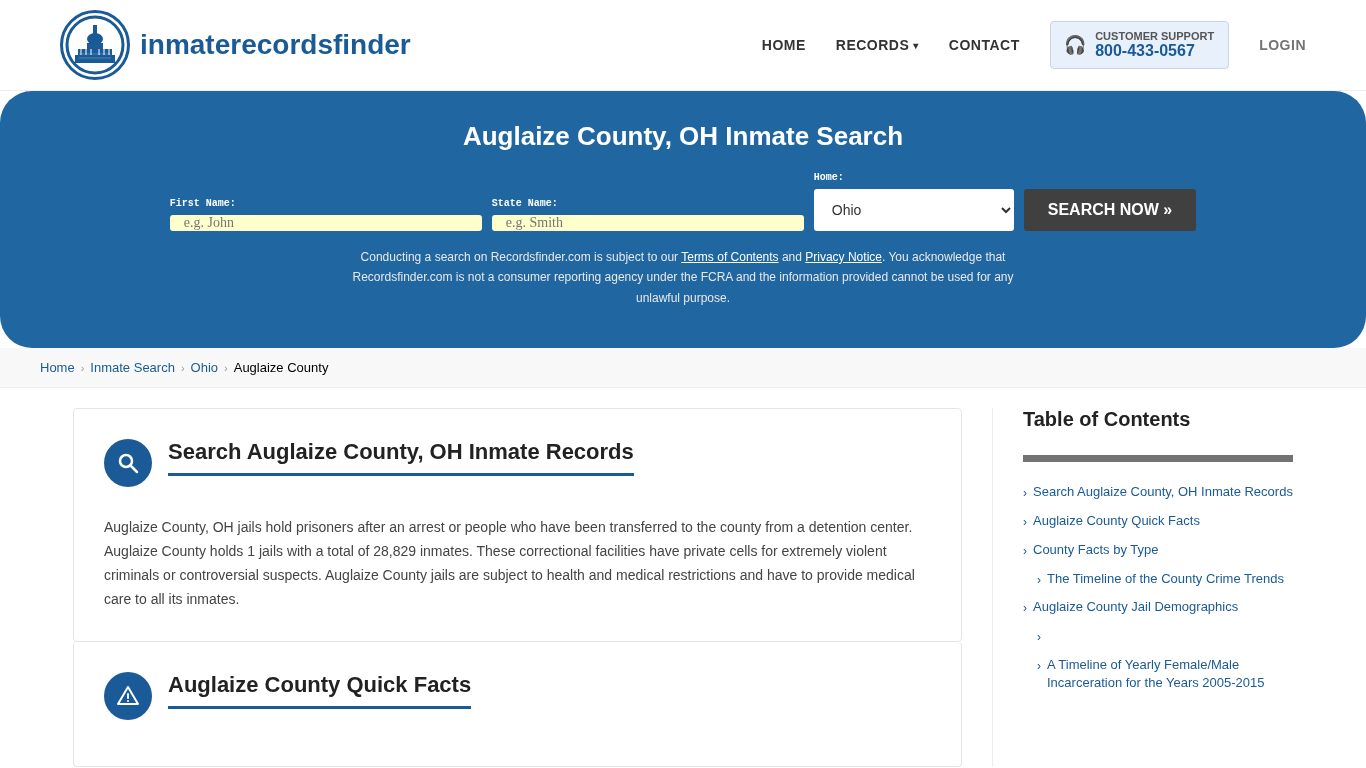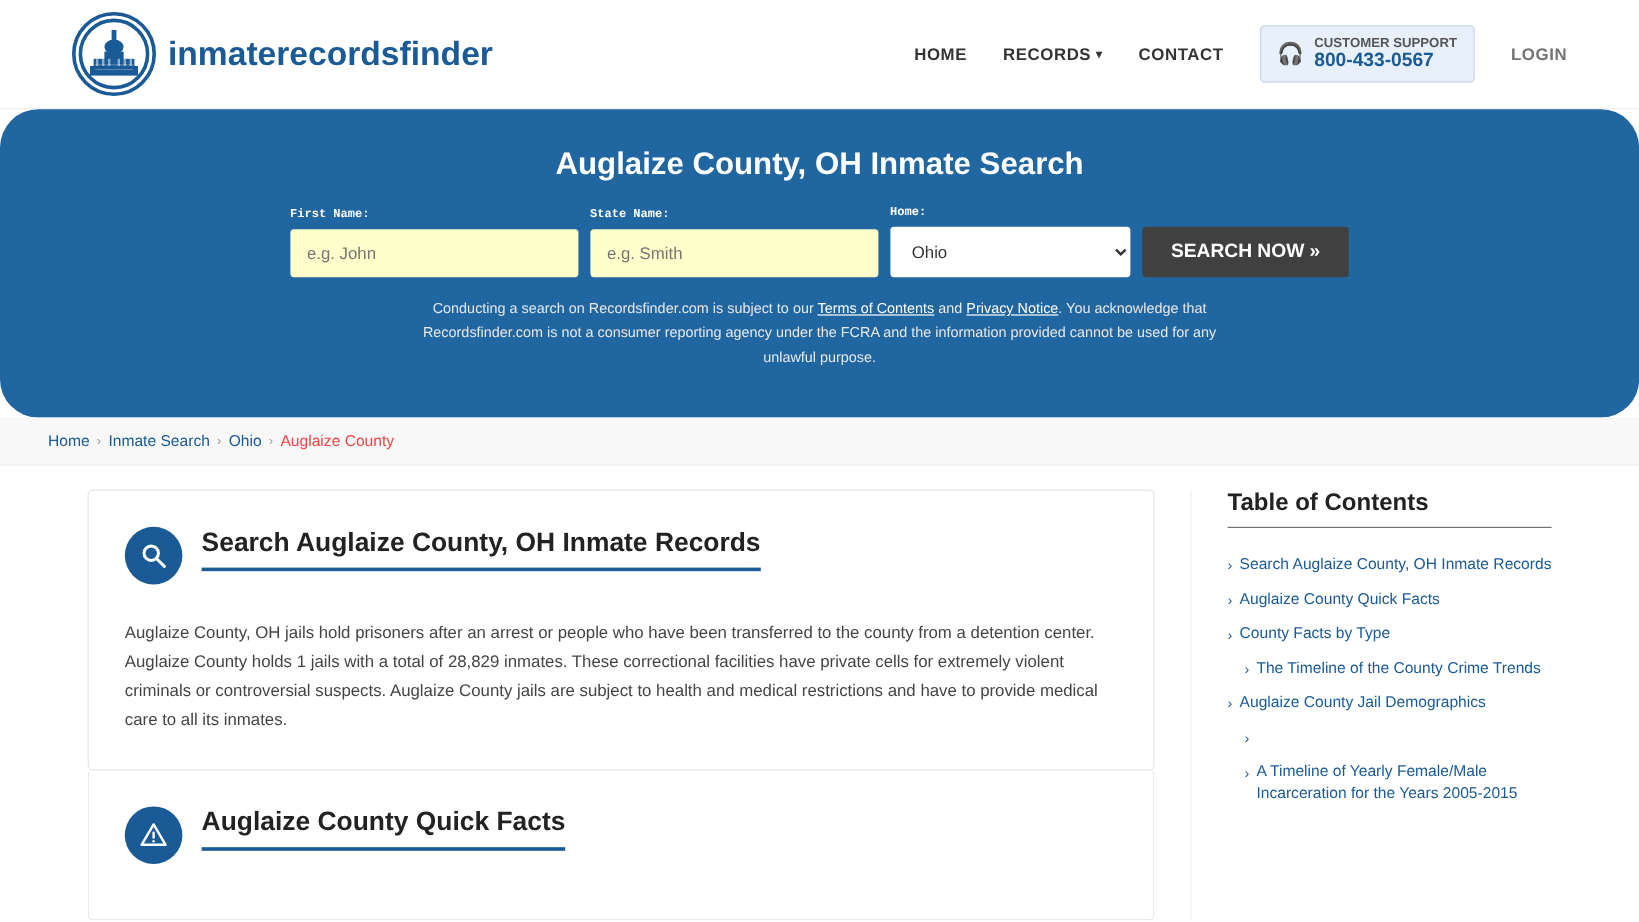--- a/index.html
+++ b/index.html
@@ -99,28 +99,29 @@
       gap: 6px;
       text-align: left;
     }
     .form-group label {
       color: #fff;
       font-size: 10px;
       font-weight: 600;
       font-family: Liberation Mono, monospace;
     }
     .form-group input {
-      width: 240px;
-      padding: 12px 14px;
+      width: 312px;
+      padding: 0 14px;
       border: none;
       border-radius: 3px;
       font-size: 14px;
       background: #ffffcc;
       color: #999;
       outline: none;
+      font-family: Liberation Serif, serif;
     }
     .form-group select {
       width: 200px;
       padding: 12px 14px;
       border: none;
       border-radius: 3px;
       font-size: 14px;
       background: #fff;
       color: #333;
       outline: none;
@@ -151,21 +152,21 @@
       padding: 12px 40px;
       background: #f8f8f8;
       border-bottom: 1px solid #eee;
       display: flex;
       align-items: center;
       gap: 6px;
       font-size: 13px;
     }
     .breadcrumb a { color: #1a5a96; text-decoration: none; }
     .breadcrumb .sep { color: #999; font-size: 11px; }
-    .breadcrumb .current { color: #ef4444; }
+    .breadcrumb .current { color: #000000; }
 
     
     .main-content {
       display: flex;
       gap: 0;
       padding: 20px 40px;
       max-width: 1300px;
       margin: 0 auto;
     }
     .content-left {
@@ -222,22 +223,22 @@
       border-radius: 4px;
       border-top: none;
       padding: 30px;
     }
 
     
     .toc-title {
       font-size: 20px;
       font-weight: 700;
       color: #222;
-      padding-bottom: 8px;
-      border-bottom: 1px solid #737373;
+      padding-bottom: 24px;
+      border-bottom: 7px solid #737373;
       margin-bottom: 16px;
     }
     .toc-item {
       display: flex;
       align-items: flex-start;
       gap: 6px;
       padding: 5px 0;
       font-size: 13px;
       color: #1a5a96;
       cursor: pointer;

